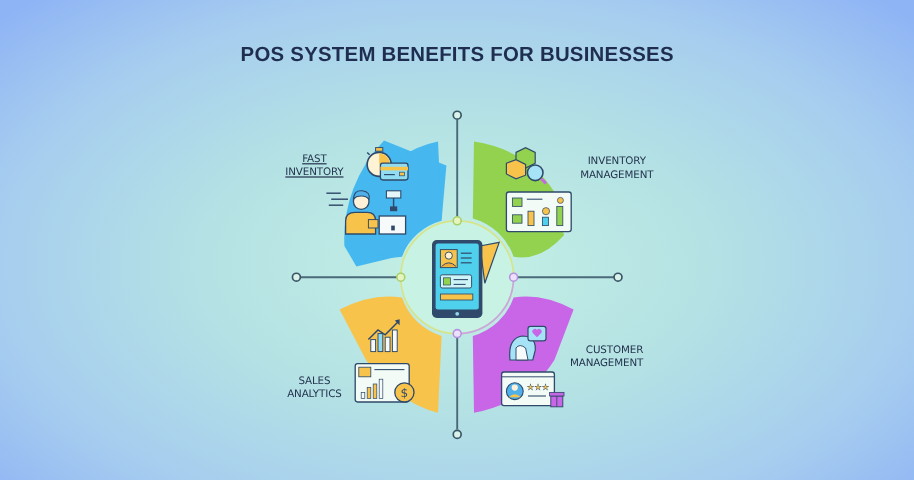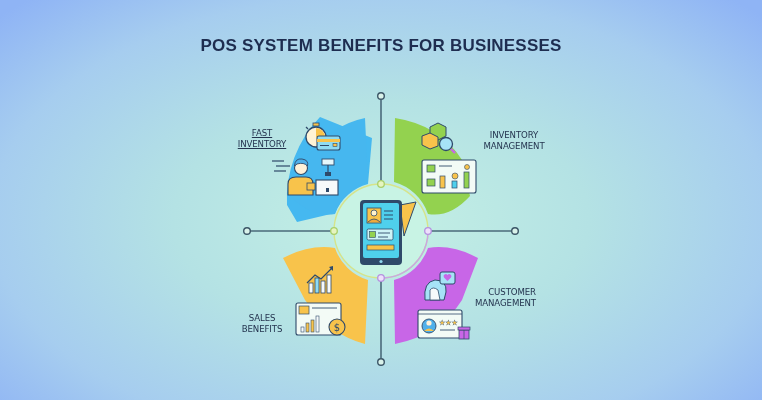--- a/index.html
+++ b/index.html
@@ -161,18 +161,18 @@
 <div class="label" style="left:232px;top:128px;width:60px;text-decoration:underline;">
   <div>FAST</div>
   <div>INVENTORY</div>
 </div>
 <div class="label" style="left:476px;top:130px;width:76px;text-align:center;">
   <div>INVENTORY</div>
   <div>MANAGEMENT</div>
 </div>
 <div class="label" style="left:232px;top:285px;width:60px;margin-top:28px;">
   <div>SALES</div>
-  <div>BENEFITS</div>
+  <div>ANALYTICS</div>
 </div>
 <div class="label" style="left:460px;top:287px;width:76px;text-align:right;">
   <div>CUSTOMER</div>
   <div>MANAGEMENT</div>
 </div>
 
 </body></html>

